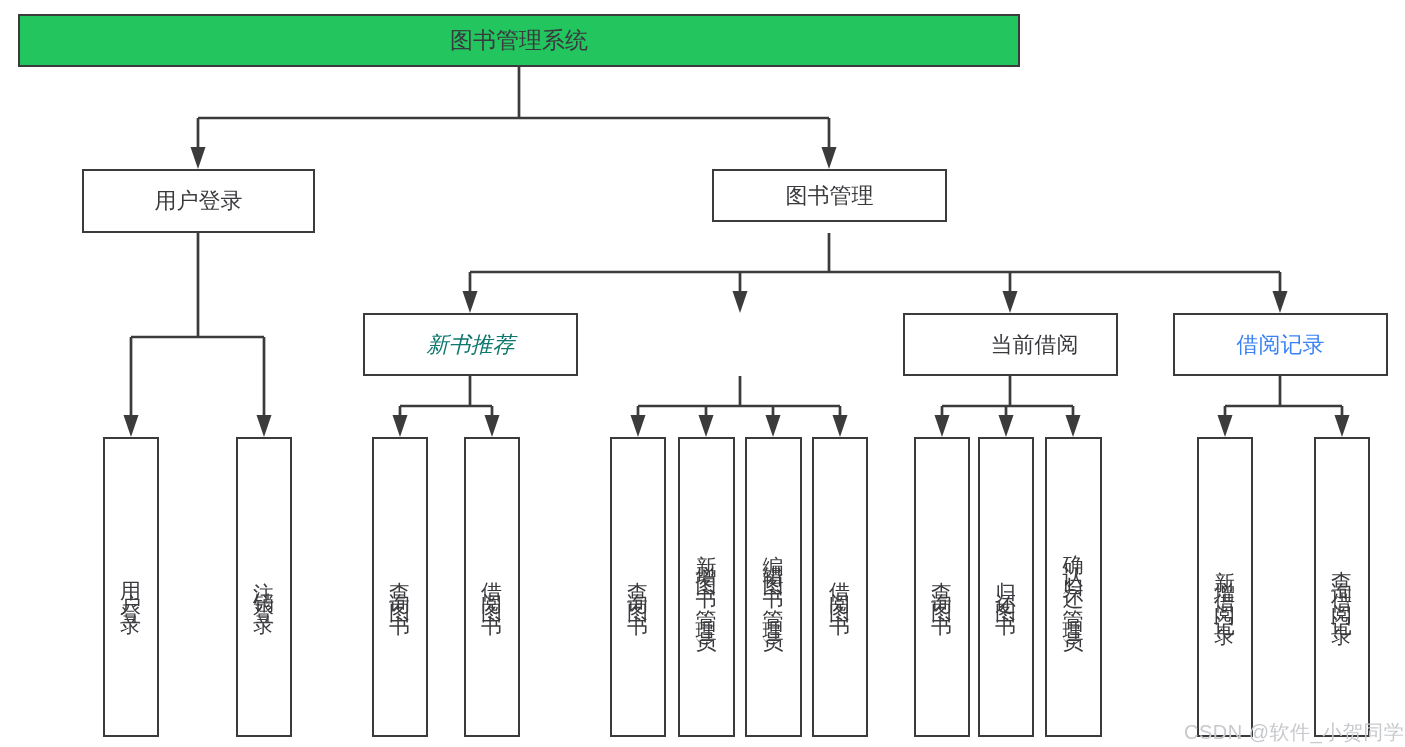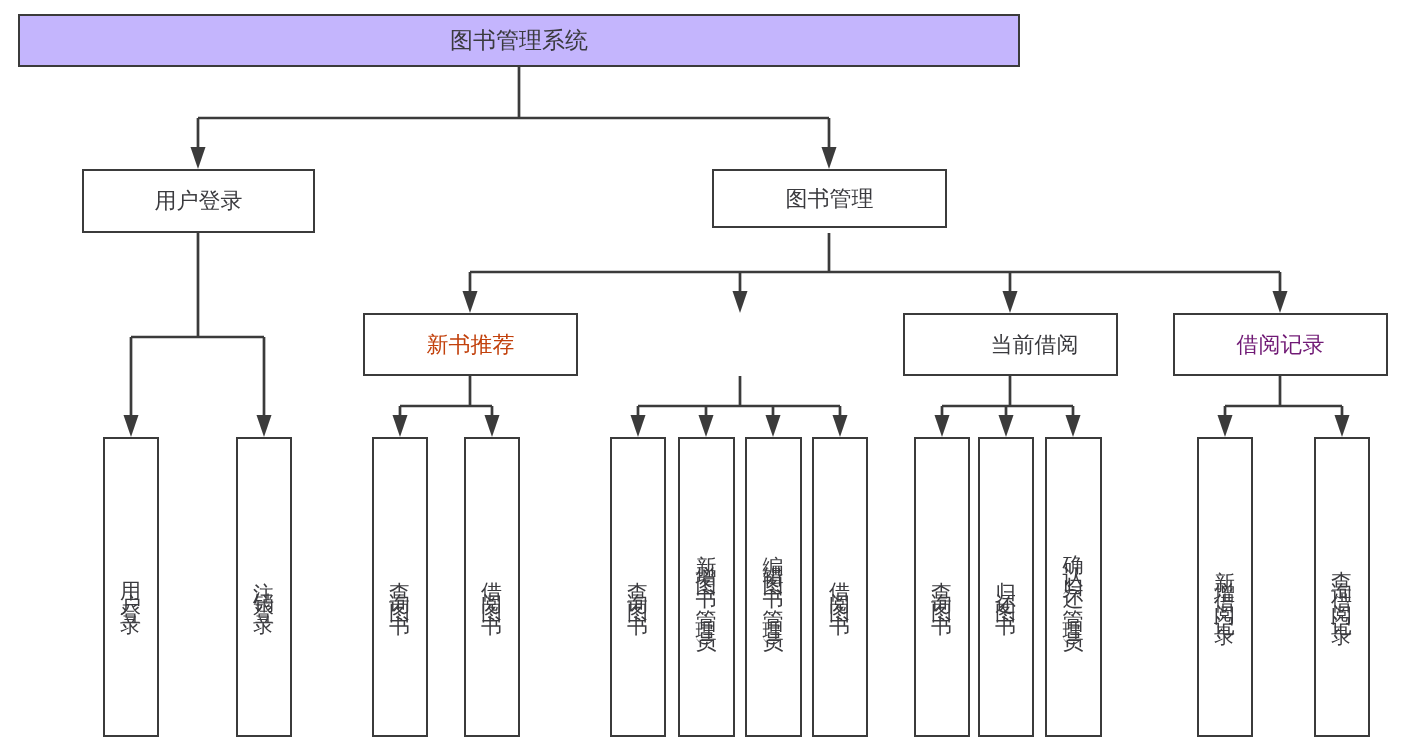--- a/index.html
+++ b/index.html
@@ -35,21 +35,21 @@
     writing-mode: vertical-rl;
     text-orientation: mixed;
     letter-spacing: 11px;
     line-height: 1;
     white-space: nowrap;
   }
   
   #b-root        { left: 18px;   top: 14px;  width: 1002px; height: 53px; font-size: 23px; }
   
   #b-user-login  { left: 82px;   top: 169px; width: 233px;  height: 64px; }
-  #b-book-mgmt   { left: 712px;  top: 169px; width: 235px;  height: 59px; }
+  #b-book-mgmt   { left: 712px;  top: 169px; width: 235px;  height: 53px; }
   
   #b-new-rec     { left: 363px;  top: 313px; width: 215px;  height: 63px; }
   #b-borrowing   { left: 633px;  top: 313px; width: 215px;  height: 63px; }
   #b-current     { left: 903px;  top: 313px; width: 215px;  height: 63px; }
   #b-records     { left: 1173px; top: 313px; width: 215px;  height: 63px; }
   
   .leaf          { top: 437px; height: 300px; width: 56px; }
   #l-user-login   { left: 103px;  }
   #l-logout       { left: 236px;  }
   #l-query-rec    { left: 372px;  }
@@ -99,28 +99,28 @@
         <polygon points="765.5,415 780.5,415 773,437"></polygon>
         <polygon points="832.5,415 847.5,415 840,437"></polygon>
         <polygon points="934.5,415 949.5,415 942,437"></polygon>
         <polygon points="998.5,415 1013.5,415 1006,437"></polygon>
         <polygon points="1065.5,415 1080.5,415 1073,437"></polygon>
         <polygon points="1217.5,415 1232.5,415 1225,437"></polygon>
         <polygon points="1334.5,415 1349.5,415 1342,437"></polygon>
       </g>
     </svg>
 
-  <div class="box h" id="b-root" style="border-color: rgb(59, 59, 59); color: rgb(58, 58, 62); background: #c4b5fd;">图书管理系统</div>
+  <div class="box h" id="b-root" style="border-color: rgb(59, 59, 59); color: rgb(58, 58, 62); background: #22c55e;">图书管理系统</div>
 
   <div class="box h" id="b-user-login" style="border-color: rgb(59, 59, 59); color: rgb(58, 58, 62); background: rgb(255, 255, 255);">用户登录</div>
   <div class="box h" id="b-book-mgmt" style="border-color: rgb(59, 59, 59); color: rgb(58, 58, 62); background: rgb(255, 255, 255);">图书管理</div>
 
-  <div class="box h" id="b-new-rec" style="border-color: rgb(59, 59, 59); color: #c2410c; background: rgb(255, 255, 255);">新书推荐</div>
+  <div class="box h" id="b-new-rec" style="border-color: rgb(59, 59, 59); color: #0f766e; background: rgb(255, 255, 255); font-style: italic;">新书推荐</div>
   <div class="box h" id="b-current" style="border-color: rgb(59, 59, 59); color: rgb(58, 58, 62); background: rgb(255, 255, 255); padding-left: 48px;">当前借阅</div>
-  <div class="box h" id="b-records" style="border-color: rgb(59, 59, 59); color: #701a75; background: rgb(255, 255, 255);">借阅记录</div>
+  <div class="box h" id="b-records" style="border-color: rgb(59, 59, 59); color: #3b82f6; background: rgb(255, 255, 255);">借阅记录</div>
 
   <div class="box v leaf" id="l-user-login" style="border-color: rgb(59, 59, 59); color: rgb(58, 58, 62); background: rgb(255, 255, 255);">
       <span class="vt">用户登录</span>
     </div>
   <div class="box v leaf" id="l-logout" style="border-color: rgb(59, 59, 59); color: rgb(58, 58, 62); background: rgb(255, 255, 255);">
       <span class="vt">注销登录</span>
     </div>
   <div class="box v leaf" id="l-query-rec" style="border-color: rgb(59, 59, 59); color: rgb(58, 58, 62); background: rgb(255, 255, 255);">
       <span class="vt">查询图书</span>
     </div>
@@ -148,13 +148,14 @@
   <div class="box v leaf" id="l-confirm-ret" style="border-color: rgb(59, 59, 59); color: rgb(58, 58, 62); background: rgb(255, 255, 255);">
       <span class="vt">确认归还（管理员）</span>
     </div>
   <div class="box v leaf" id="l-add-record" style="border-color: rgb(59, 59, 59); color: rgb(58, 58, 62); background: rgb(255, 255, 255);">
       <span class="vt">新增借阅记录</span>
     </div>
   <div class="box v leaf" id="l-query-record" style="border-color: rgb(59, 59, 59); color: rgb(58, 58, 62); background: rgb(255, 255, 255);">
       <span class="vt">查询借阅记录</span>
     </div>
 
+  <div class="watermark" style="color: rgb(199, 201, 205);">CSDN @软件_小贺同学</div>
 </div>
 
 </body></html>

